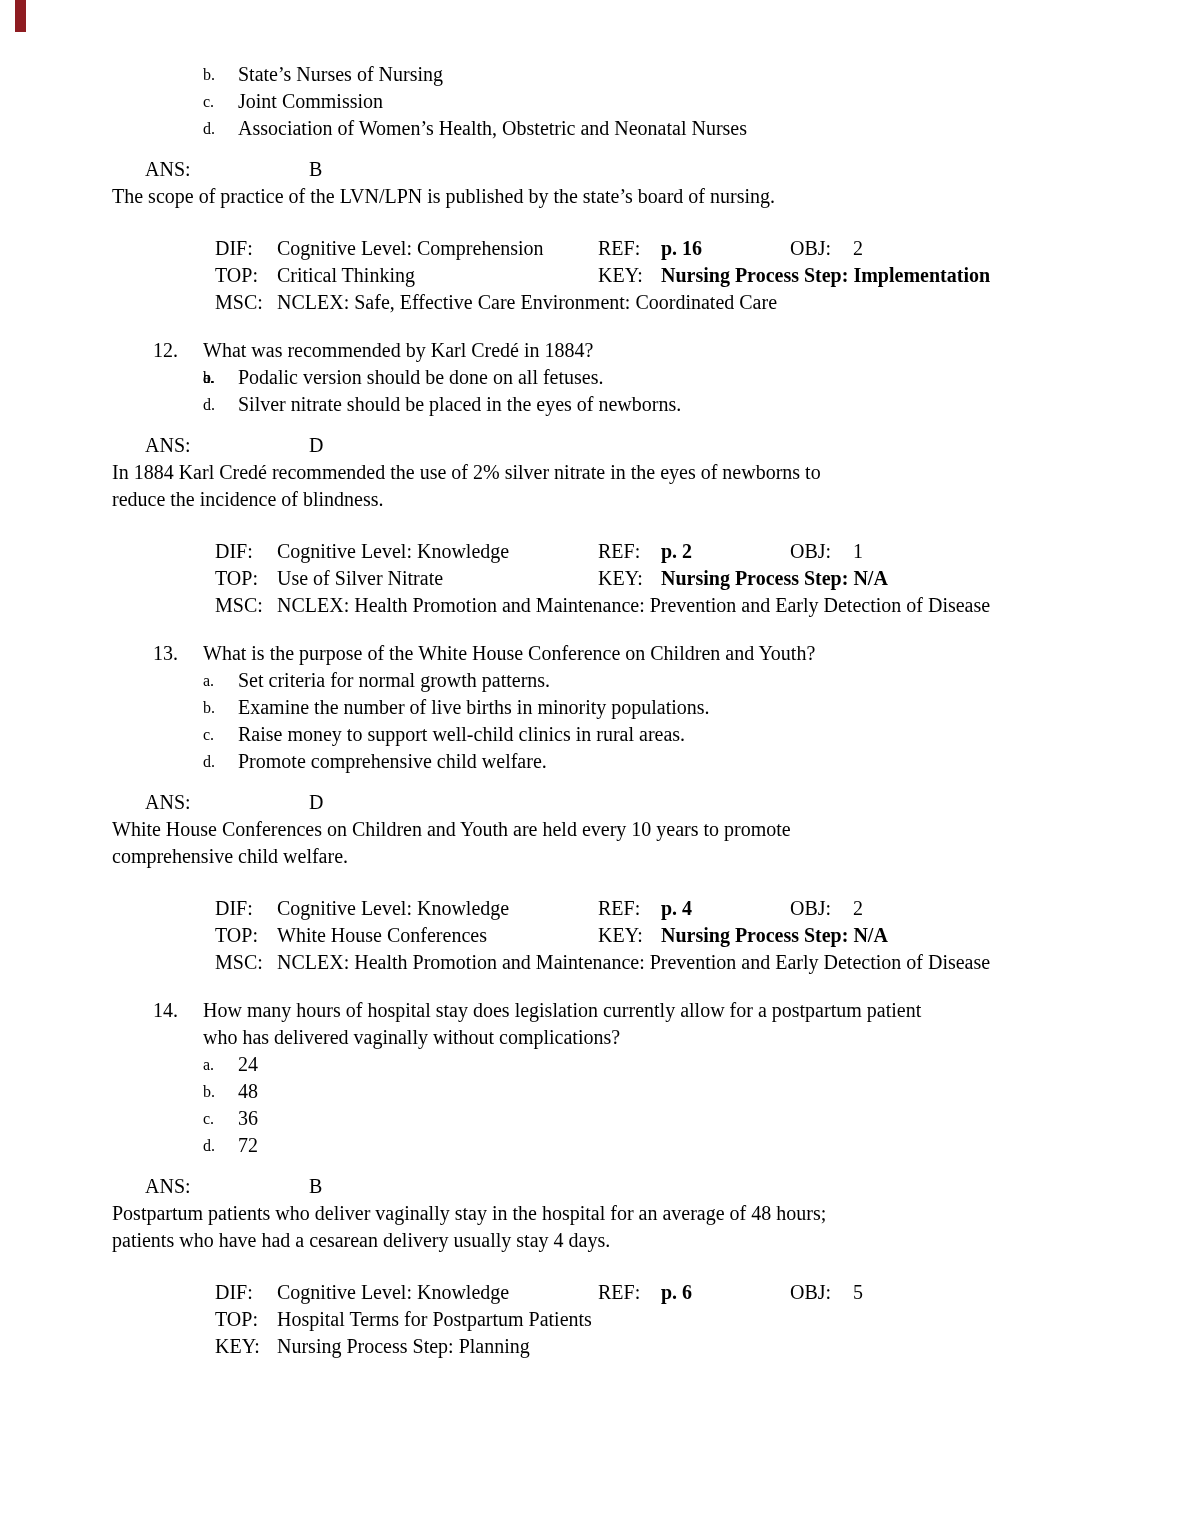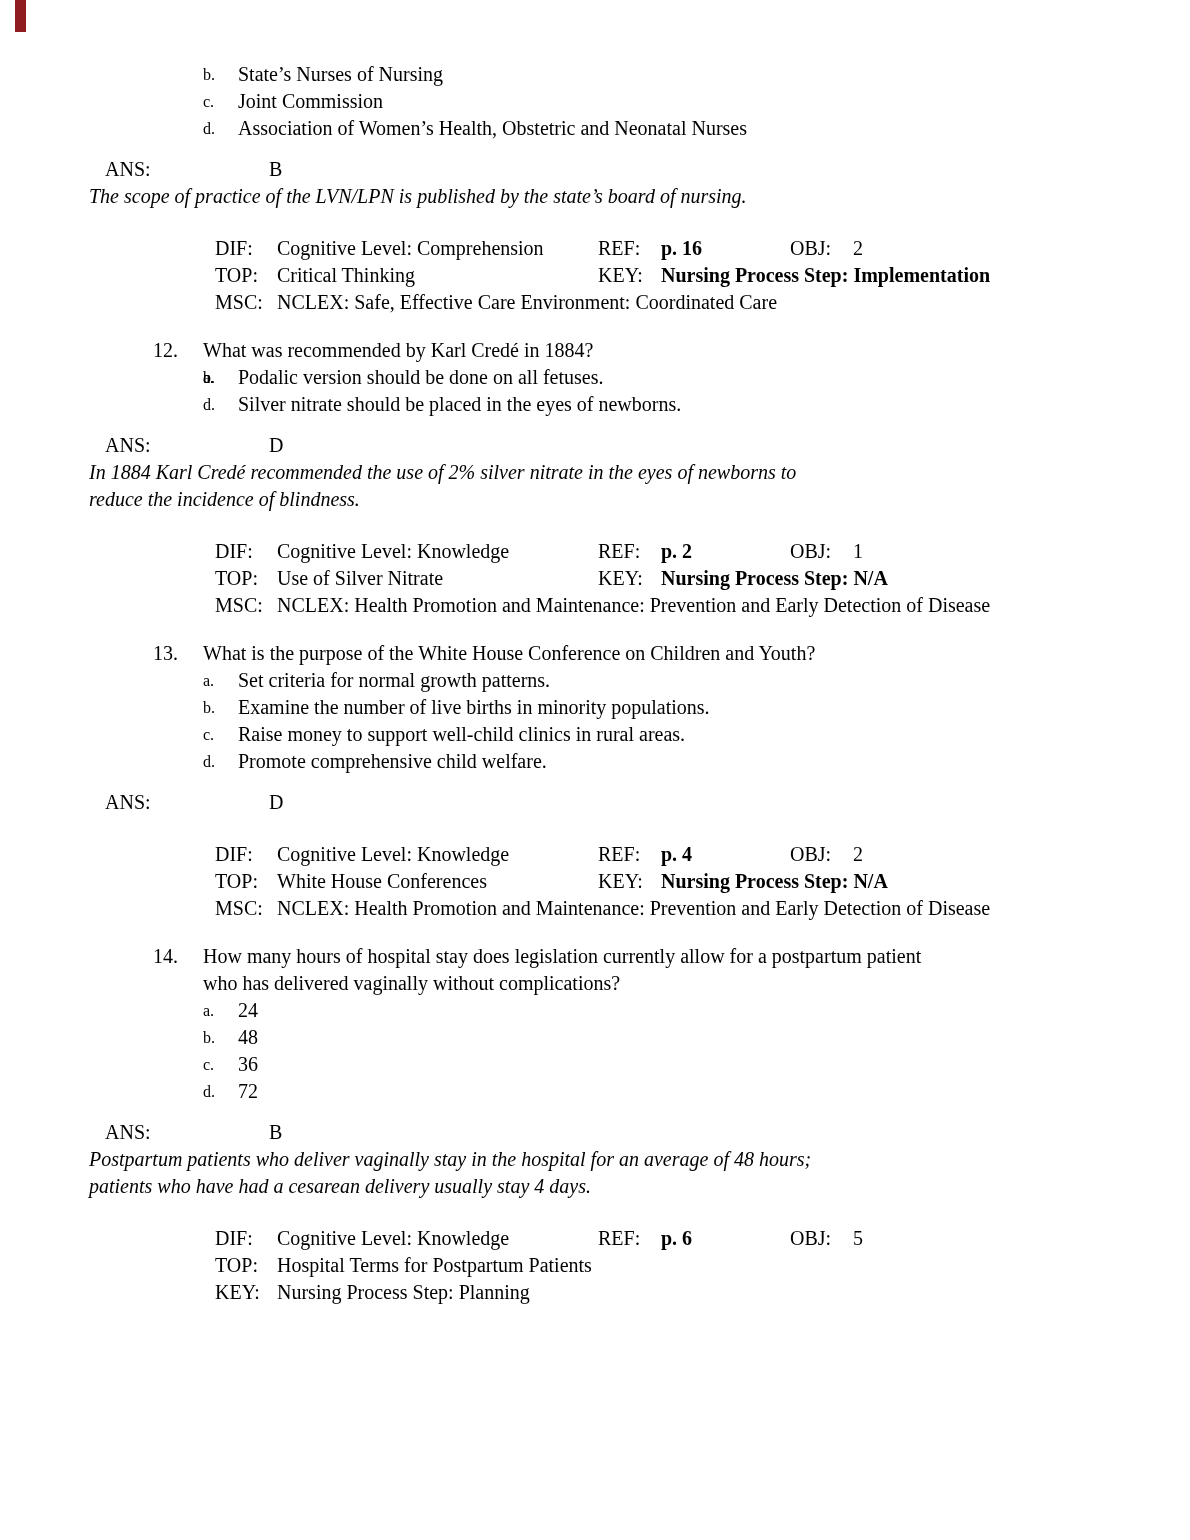--- a/index.html
+++ b/index.html
@@ -11,23 +11,23 @@
   .page{position:relative;width:1190px;height:1540px;overflow:hidden;background:#fff;}
   .marker{position:absolute;left:15px;top:0;width:11px;height:32px;background:#8e1c21;}
   .content{position:absolute;left:0;top:61px;width:1190px;}
   .question{margin-top:21px;}
   .question.first{margin-top:0;}
   .qrow{position:relative;padding-left:203px;white-space:nowrap;}
   .qnum{position:absolute;left:153px;top:0;}
   .stemline{white-space:nowrap;}
   .opt{position:relative;padding-left:238px;white-space:nowrap;}
   .olet{position:absolute;left:203px;top:0;font-size:16px;}
-  .ans{position:relative;padding-left:105px;margin-top:14px;white-space:nowrap;}
+  .ans{position:relative;padding-left:105px;margin-top:14px;white-space:nowrap;margin-left:40px;}
   .aval{position:absolute;left:269px;top:0;}
-  .rat{padding-left:89px;white-space:nowrap;font-style:italic;}
+  .rat{padding-left:112px;white-space:nowrap;}
   .meta{margin-top:25px;}
   .mrow{position:relative;height:27px;}
   .mc{position:absolute;top:0;white-space:nowrap;margin-left:12px;}
   .mc.l1{left:203px;} .mc.v1{left:265px;}
   .mc.l2{left:586px;} .mc.v2{left:649px;font-weight:bold;}
   .mc.l3{left:778px;} .mc.v3{left:841px;}
 </style>
 </head>
 <body>
 
@@ -140,20 +140,22 @@
         <span>Raise money to support well-child clinics in rural areas.</span>
       </div>
       <div class="opt">
         <span class="olet">d.</span>
         <span>Promote comprehensive child welfare.</span>
       </div>
       <div class="ans">
         <span>ANS:</span>
         <span class="aval">D</span>
       </div>
+      <div class="rat">White House Conferences on Children and Youth are held every 10 years to promote</div>
+      <div class="rat">comprehensive child welfare.</div>
       <div class="meta">
         <div class="mrow">
           <span class="mc l1">DIF:</span>
           <span class="mc v1">Cognitive Level: Knowledge</span>
           <span class="mc l2">REF:</span>
           <span class="mc v2">p. 4</span>
           <span class="mc l3">OBJ:</span>
           <span class="mc v3">2</span>
         </div>
         <div class="mrow">

